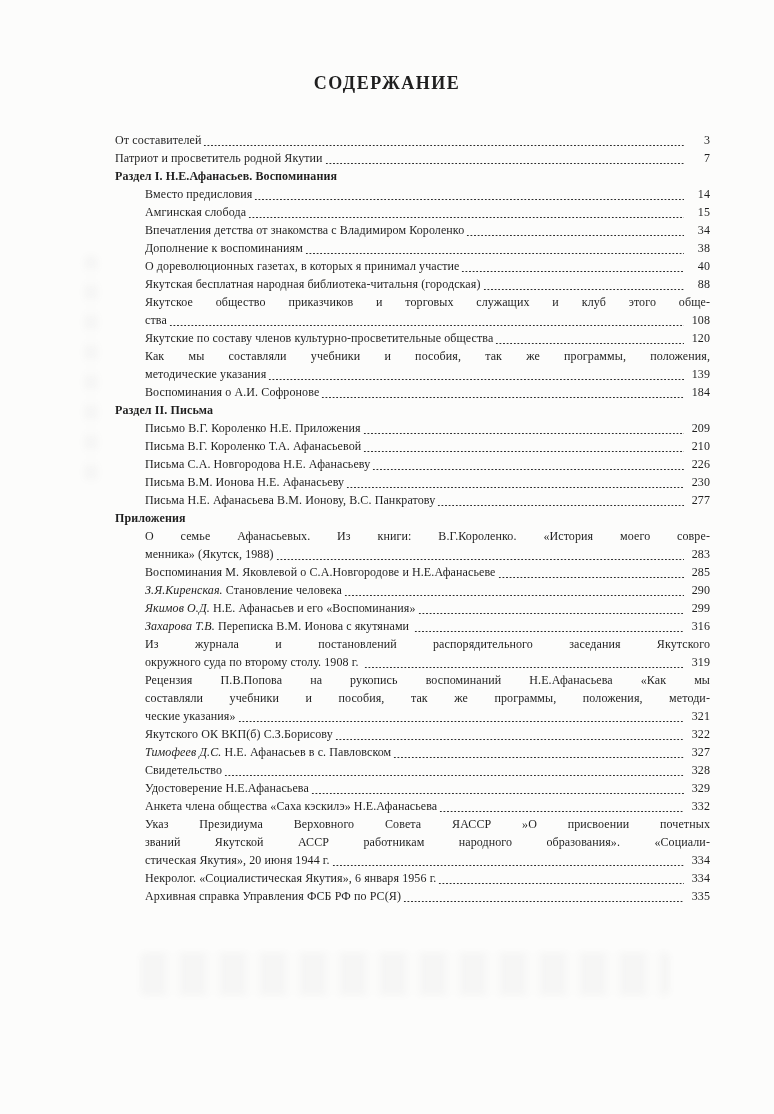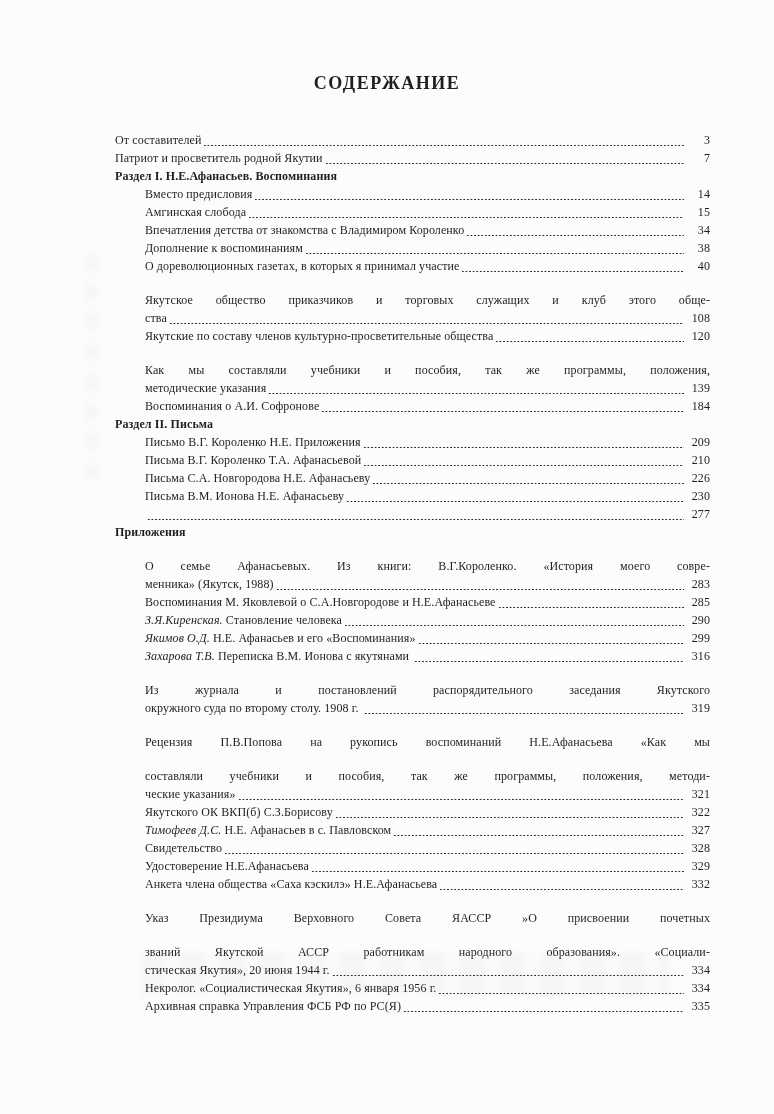--- a/index.html
+++ b/index.html
@@ -38,21 +38,20 @@
     font-size: 12px;
     line-height: 18px;
     letter-spacing: 0.1px;
   }
   .toc-entry.indent { padding-left: 30px; }
   .toc-entry.bold   { font-weight: bold; }
   .toc-line { min-height: 18px; }
   .toc-line.fill {
     text-align: justify;
     text-align-last: justify;
-    margin-top: 16px;
   }
   .toc-line.last {
     display: flex;
     align-items: baseline;
   }
   .toc-line.last .line-text { white-space: pre; }
   .line-text i { font-style: italic; }
   .leader {
     flex: 1 1 auto;
     min-width: 10px;
@@ -154,20 +153,27 @@
         </div>
       </div>
       <div class="toc-entry indent">
         <div class="toc-line last">
           <span class="line-text">О дореволюционных газетах, в которых я принимал участие</span>
           <span class="leader"></span>
           <span class="pagenum">40</span>
         </div>
       </div>
       <div class="toc-entry indent">
+        <div class="toc-line last">
+          <span class="line-text">Якутская бесплатная народная библиотека-читальня (городская)</span>
+          <span class="leader"></span>
+          <span class="pagenum">88</span>
+        </div>
+      </div>
+      <div class="toc-entry indent">
         <div class="toc-line fill"><span class="line-text">Якутское общество приказчиков и торговых служащих и клуб этого обще-</span></div>
         <div class="toc-line last">
           <span class="line-text">ства</span>
           <span class="leader"></span>
           <span class="pagenum">108</span>
         </div>
       </div>
       <div class="toc-entry indent">
         <div class="toc-line last">
           <span class="line-text">Якутские по составу членов культурно-просветительные общества</span>
@@ -218,20 +224,21 @@
       </div>
       <div class="toc-entry indent">
         <div class="toc-line last">
           <span class="line-text">Письма В.М. Ионова Н.Е. Афанасьеву</span>
           <span class="leader"></span>
           <span class="pagenum">230</span>
         </div>
       </div>
       <div class="toc-entry indent">
         <div class="toc-line last">
+          <span class="line-text">Письма Н.Е. Афанасьева В.М. Ионову, В.С. Панкратову</span>
           <span class="leader"></span>
           <span class="pagenum">277</span>
         </div>
       </div>
       <div class="toc-entry bold">
         <div class="toc-line last">
           <span class="line-text">Приложения</span>
         </div>
       </div>
       <div class="toc-entry indent">

